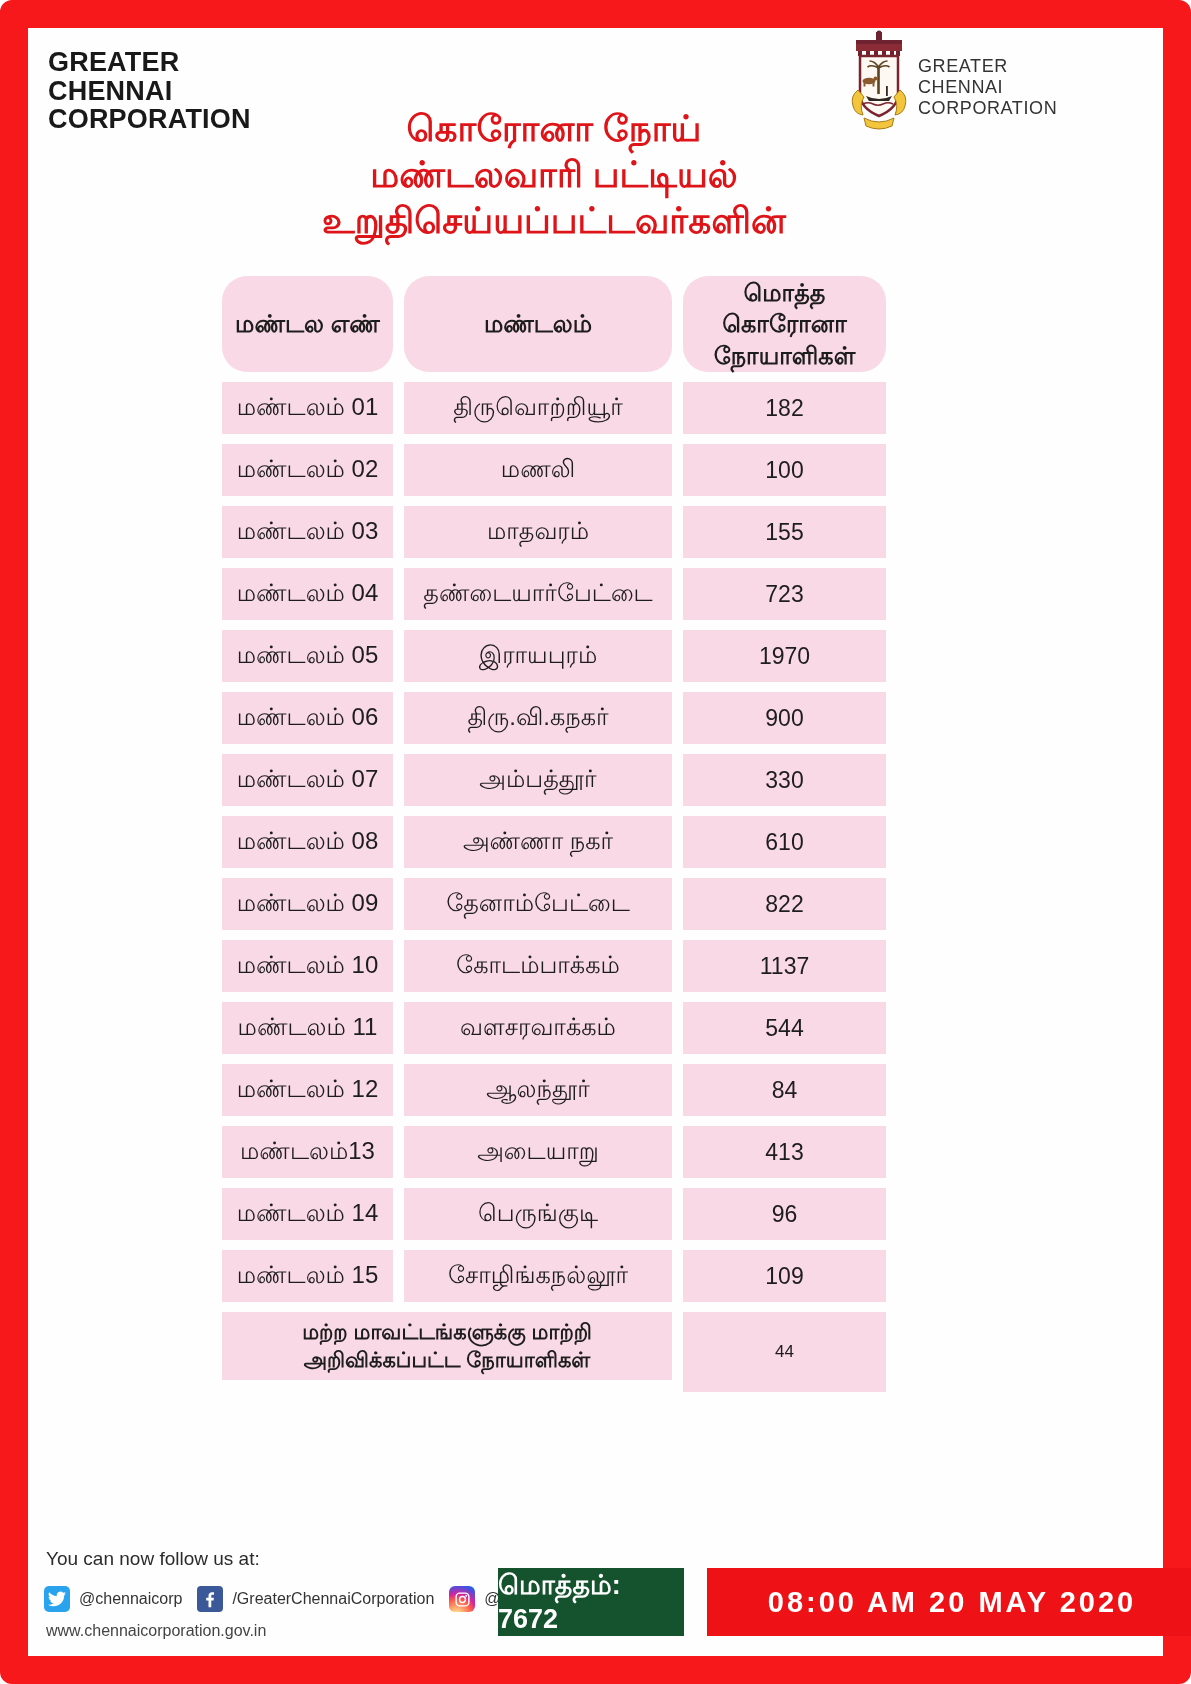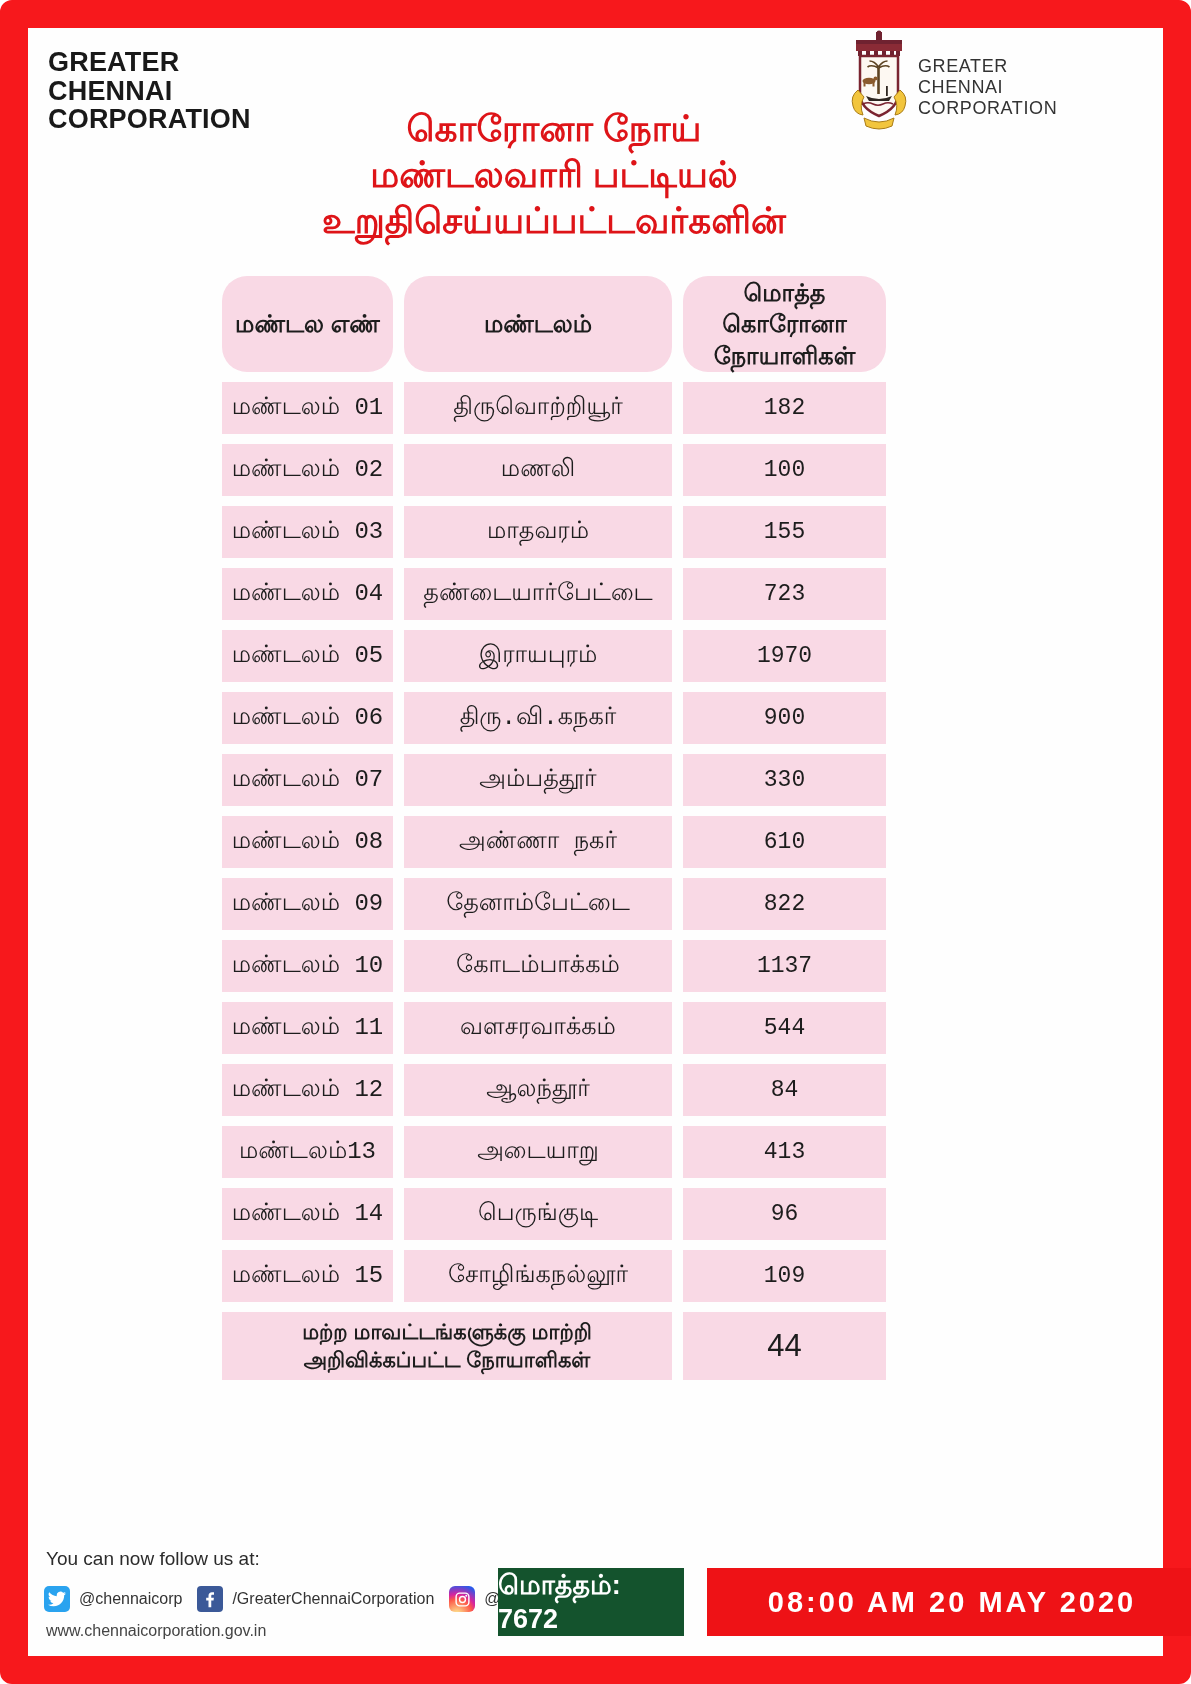--- a/index.html
+++ b/index.html
@@ -31,24 +31,24 @@
   
   .table-wrap{position:absolute;left:222px;top:276px;width:664px;}
   .t-grid{display:grid;grid-template-columns:171px 268px 203px;column-gap:11px;row-gap:10px;}
   .cell{
     background:#f9d9e5;display:flex;align-items:center;justify-content:center;
     text-align:center;box-sizing:border-box;padding:2px 8px;
   }
   .h-cell{height:96px;font-weight:bold;font-size:24px;line-height:1.3;border-radius:25px;}
   .b-cell{height:52px;font-size:24px;}
   .b-cell.num{font-size:23px;}
-  .t-body{margin-top:10px;font-family:Liberation Mono, monospace;}
+  .t-body{margin-top:10px;}
   .t-final{margin-top:10px;}
   .f-label{grid-column:1 / 3;height:68px;font-weight:bold;font-size:21px;line-height:1.35;}
-  .f-count{height:68px;font-size:31px;}
+  .f-count{height:80px;font-size:17px;}
   
   .follow{position:absolute;left:46px;top:1548px;font-size:19px;color:#2b2b2b;}
   .social{position:absolute;left:44px;top:1586px;display:flex;align-items:center;gap:9px;}
   .social .handle{font-size:16px;color:#333;margin-right:6px;white-space:nowrap;}
   .sicon{width:26px;height:26px;border-radius:5px;display:flex;align-items:center;justify-content:center;flex:0 0 auto;}
   .tw{background:#2aa3ef;}
   .fb{background:#3b5998;border-radius:4px;}
   .ig{background:radial-gradient(circle at 30% 110%, #fdf497 0%, #fd5949 45%, #d6249f 60%, #285AEB 90%);border-radius:6px;}
   .website{position:absolute;left:46px;top:1622px;font-size:16px;color:#444;}
   .total-box{

